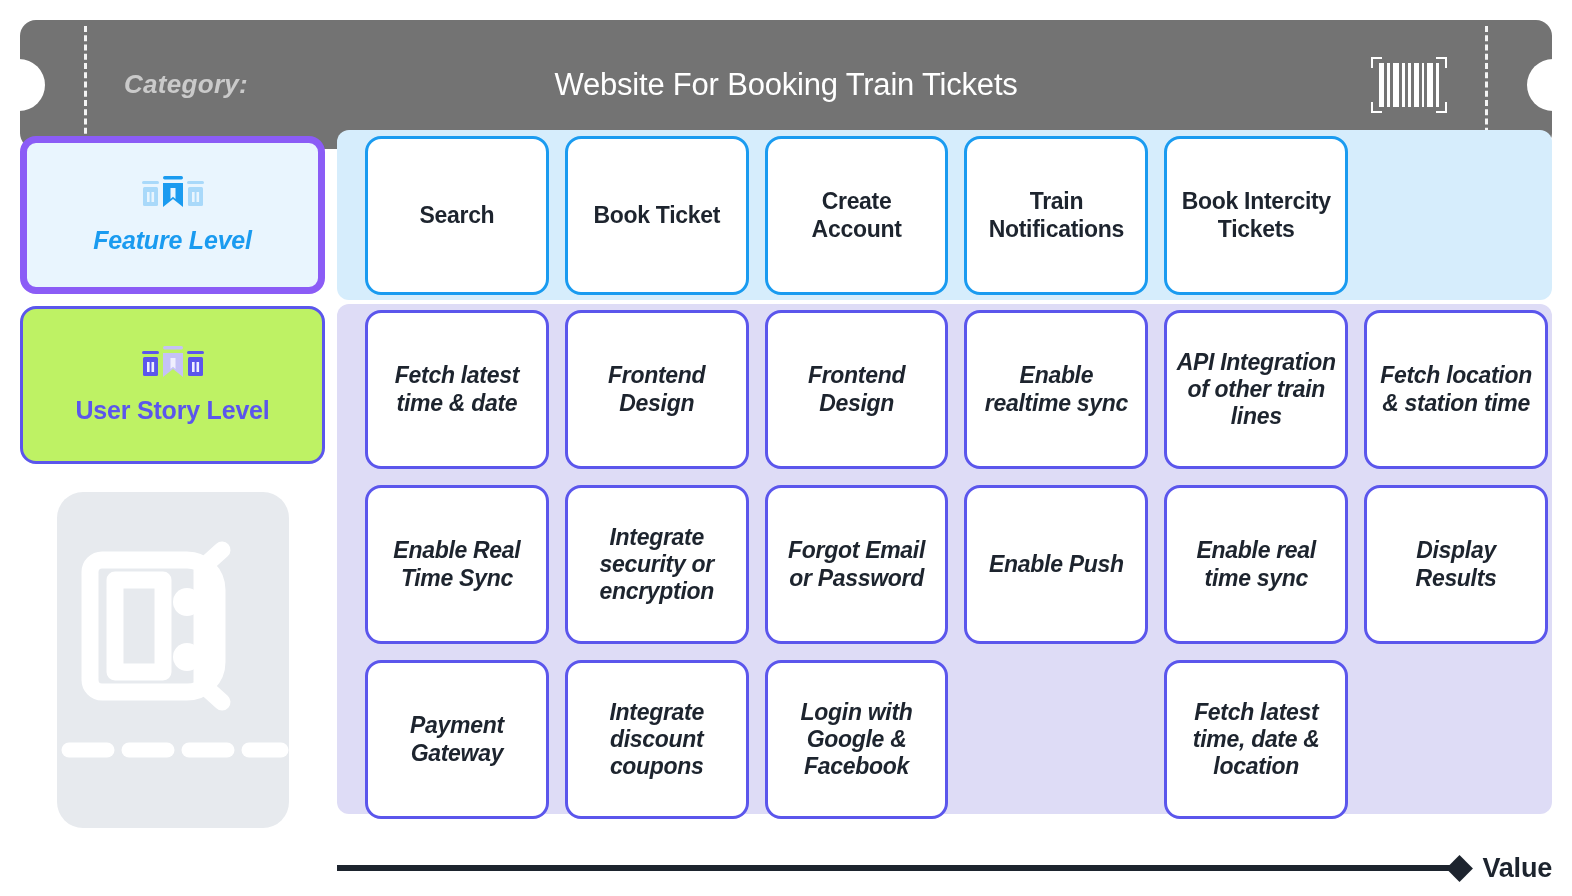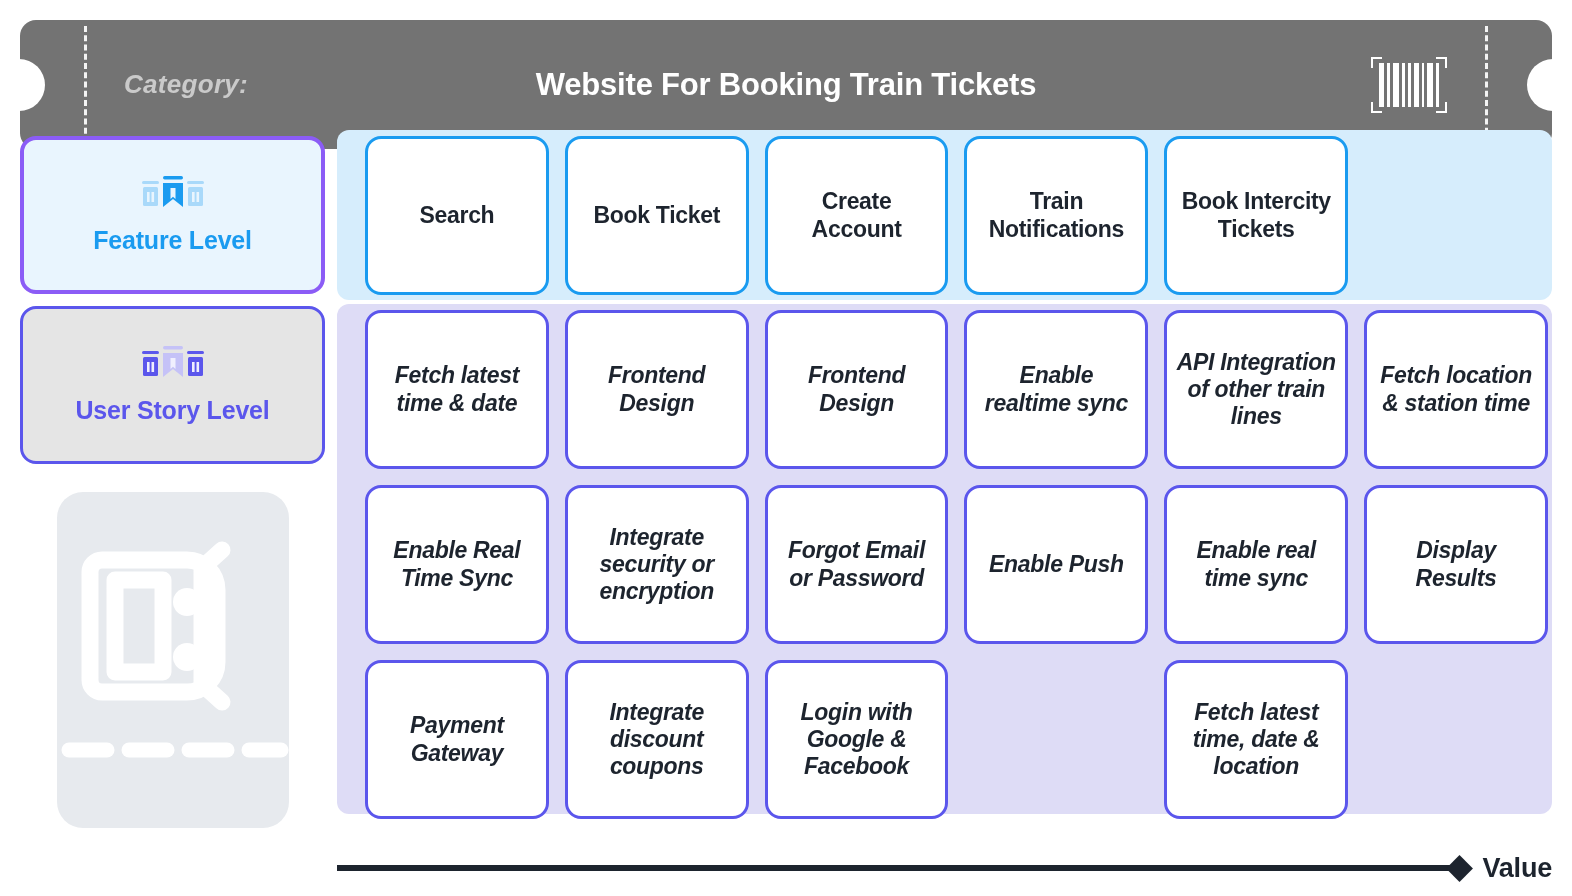--- a/index.html
+++ b/index.html
@@ -55,21 +55,21 @@
     color: rgba(255,255,255,0.62);
     letter-spacing: 0.3px;
     white-space: nowrap;
   }
 
   .ticket-title {
     position: absolute;
     left: 0; right: 0;
     text-align: center;
     font-size: 31px;
-    font-weight: bold;
+    font-weight: normal;
     color: #ffffff;
     letter-spacing: -0.2px;
     white-space: nowrap;
   }
 
   .barcode {
     position: absolute;
     right: 105px;
     width: 76px;
     height: 56px;
@@ -101,26 +101,27 @@
     display: flex;
     flex-direction: column;
     align-items: center;
     justify-content: center;
     gap: 12px;
   }
   .level-card.feature {
     top: 136px;
     height: 158px;
     background: #E9F5FE;
-    border: 4px solid #8b5cf6;
+    border: 7px solid #8b5cf6;
+    font-style: italic;
   }
   .level-card.story {
     top: 306px;
     height: 158px;
-    background: #e5e5e5;
+    background: #bef264;
     border: 3px solid #5B56EC;
   }
   .level-title {
     font-size: 25px;
     font-weight: bold;
     letter-spacing: -0.2px;
     white-space: nowrap;
   }
   .level-card.feature .level-title { color: #1A9BF0; }
   .level-card.story   .level-title { color: #5B56EC; }

